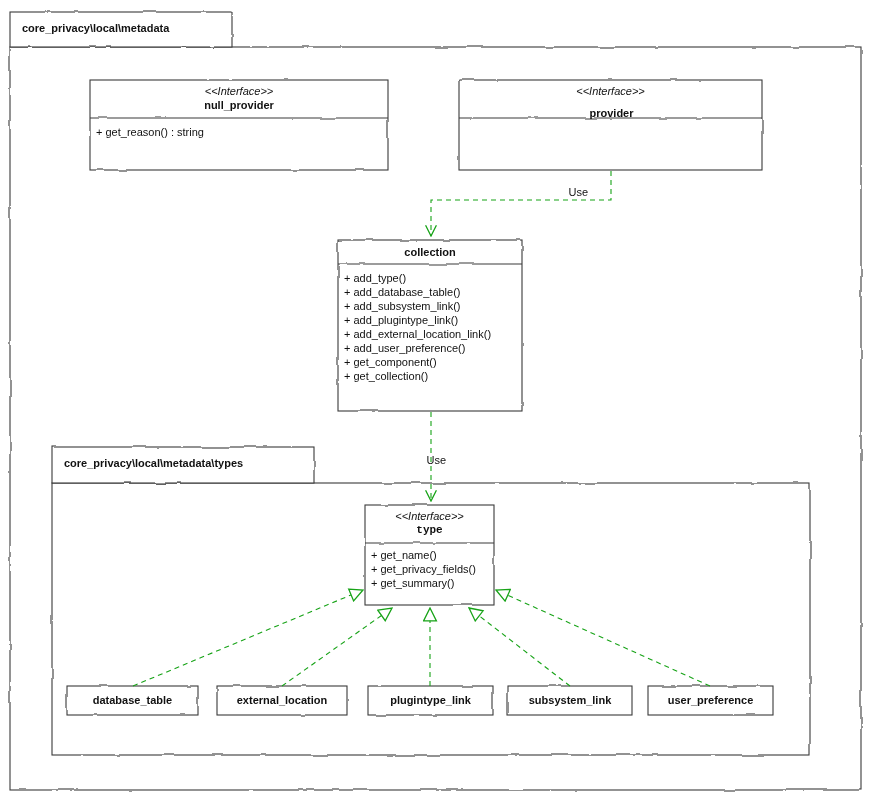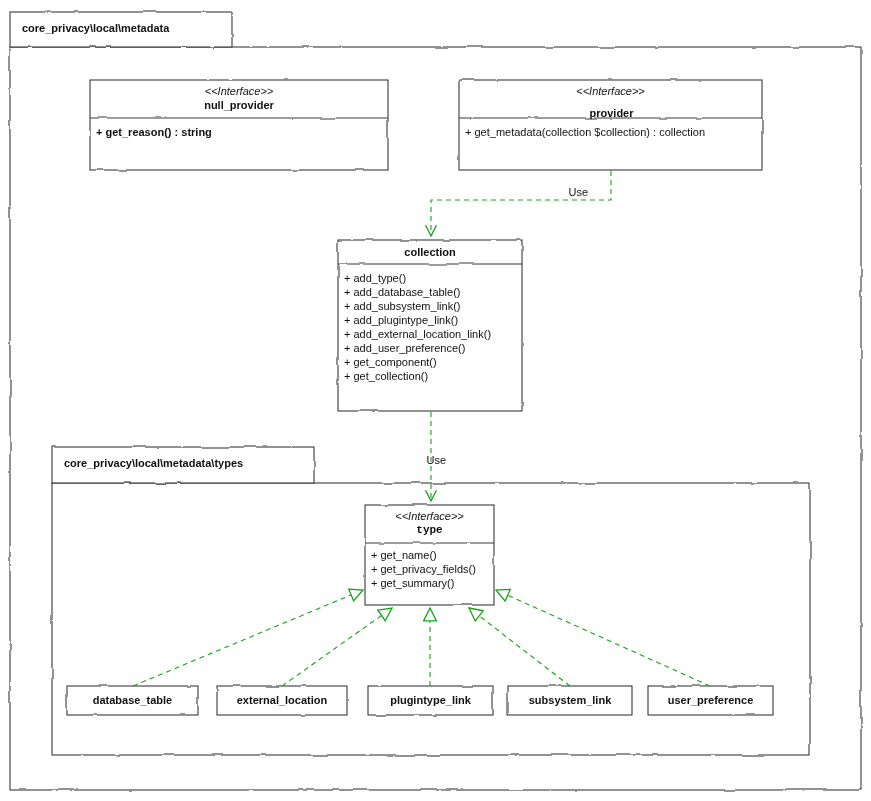--- a/index.html
+++ b/index.html
@@ -93,29 +93,26 @@
       <path class="arrow" d="M570,686 L469,608" marker-end="url(#tri)"></path>
       <path class="arrow" d="M710,686 L496,590" marker-end="url(#tri)"></path>
     </g>
   </svg>
 
   <div class="txt pkg-label" style="left:22px;top:21px;">core_privacy\local\metadata</div>
   <div class="txt pkg-label" style="left:64px;top:456px;">core_privacy\local\metadata\types</div>
 
   <div class="txt stereotype" style="left:90px;top:84px;width:298px;">&lt;&lt;Interface&gt;&gt;</div>
   <div class="txt node-title" style="left:90px;top:98px;width:298px;">null_provider</div>
-  <div class="txt methods" style="left:96px;top:125px;font-weight:bold;">
+  <div class="txt methods" style="left:96px;top:125px;">
     <div>+ get_reason() : string</div>
   </div>
 
   <div class="txt stereotype" style="left:459px;top:84px;width:303px;">&lt;&lt;Interface&gt;&gt;</div>
   <div class="txt node-title" style="left:459px;top:106px;width:305px;">provider</div>
-  <div class="txt methods" style="left:465px;top:125px;">
-    <div>+ get_metadata(collection $collection) : collection</div>
-  </div>
 
   <div class="txt node-title" style="left:338px;top:245px;width:184px;">collection</div>
   <div class="txt methods" style="left:344px;top:271px;">
     <div>+ add_type()</div>
     <div>+ add_database_table()</div>
     <div>+ add_subsystem_link()</div>
     <div>+ add_plugintype_link()</div>
     <div>+ add_external_location_link()</div>
     <div>+ add_user_preference()</div>
     <div>+ get_component()</div>

